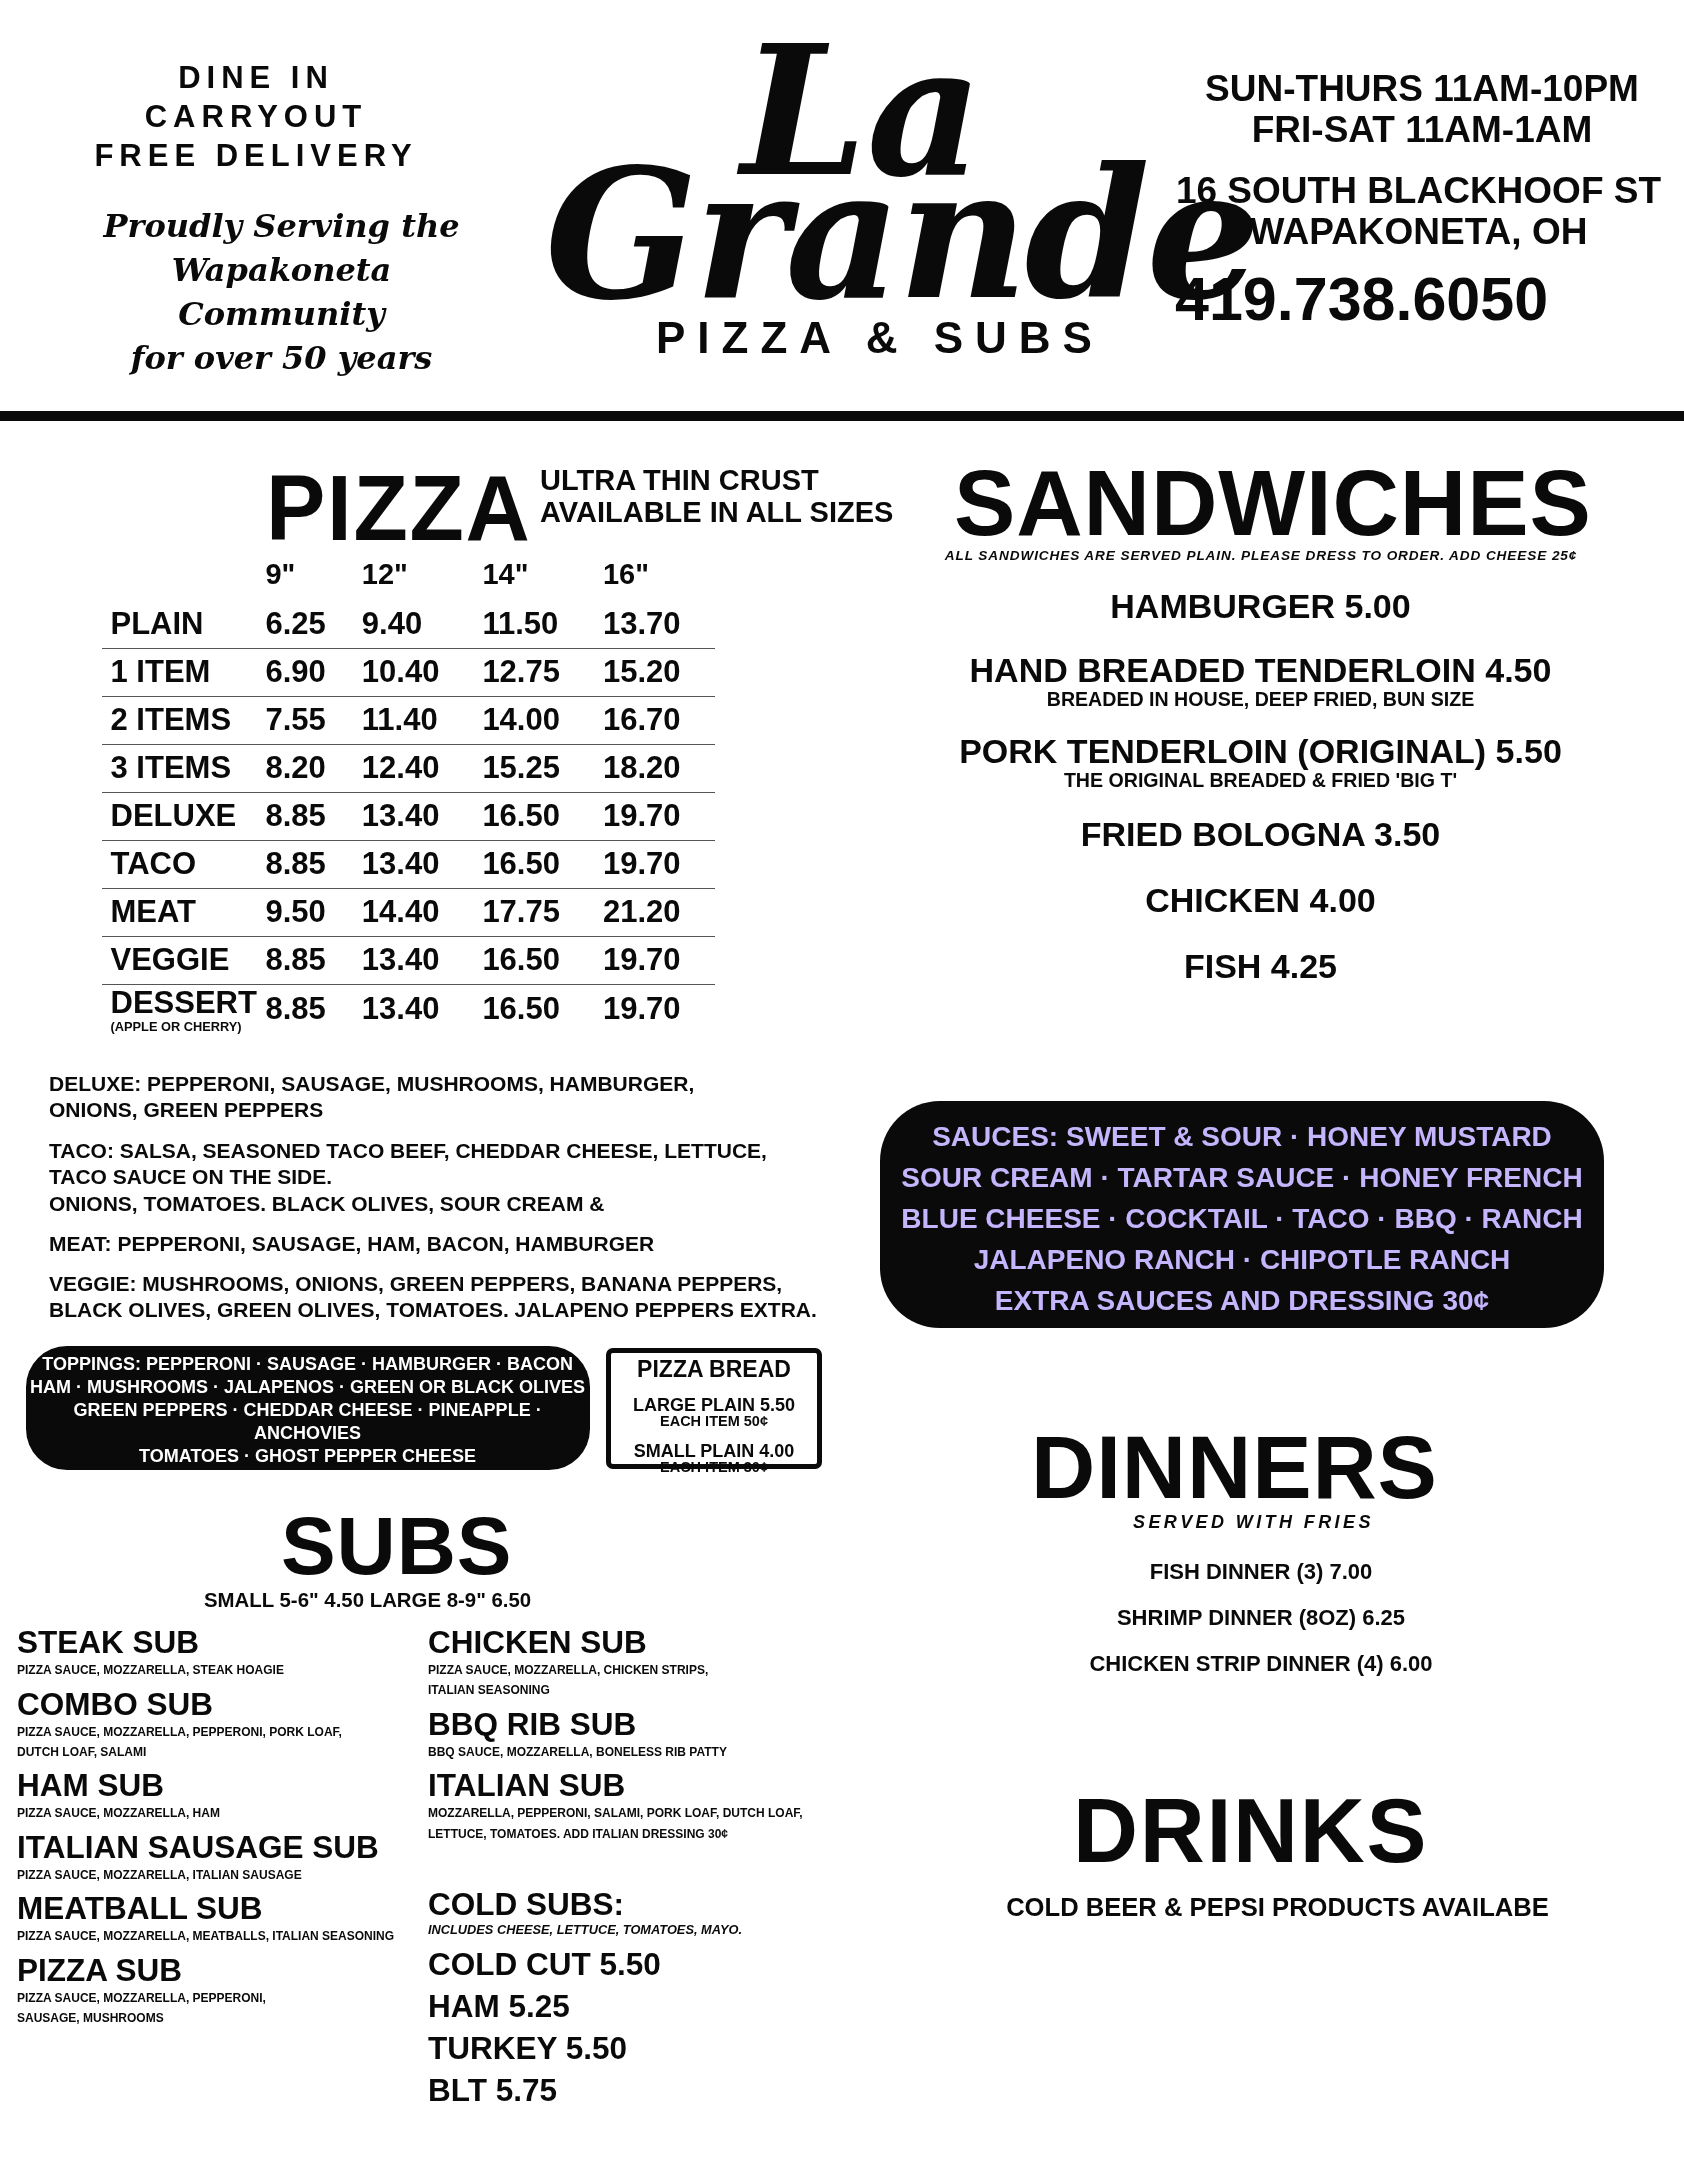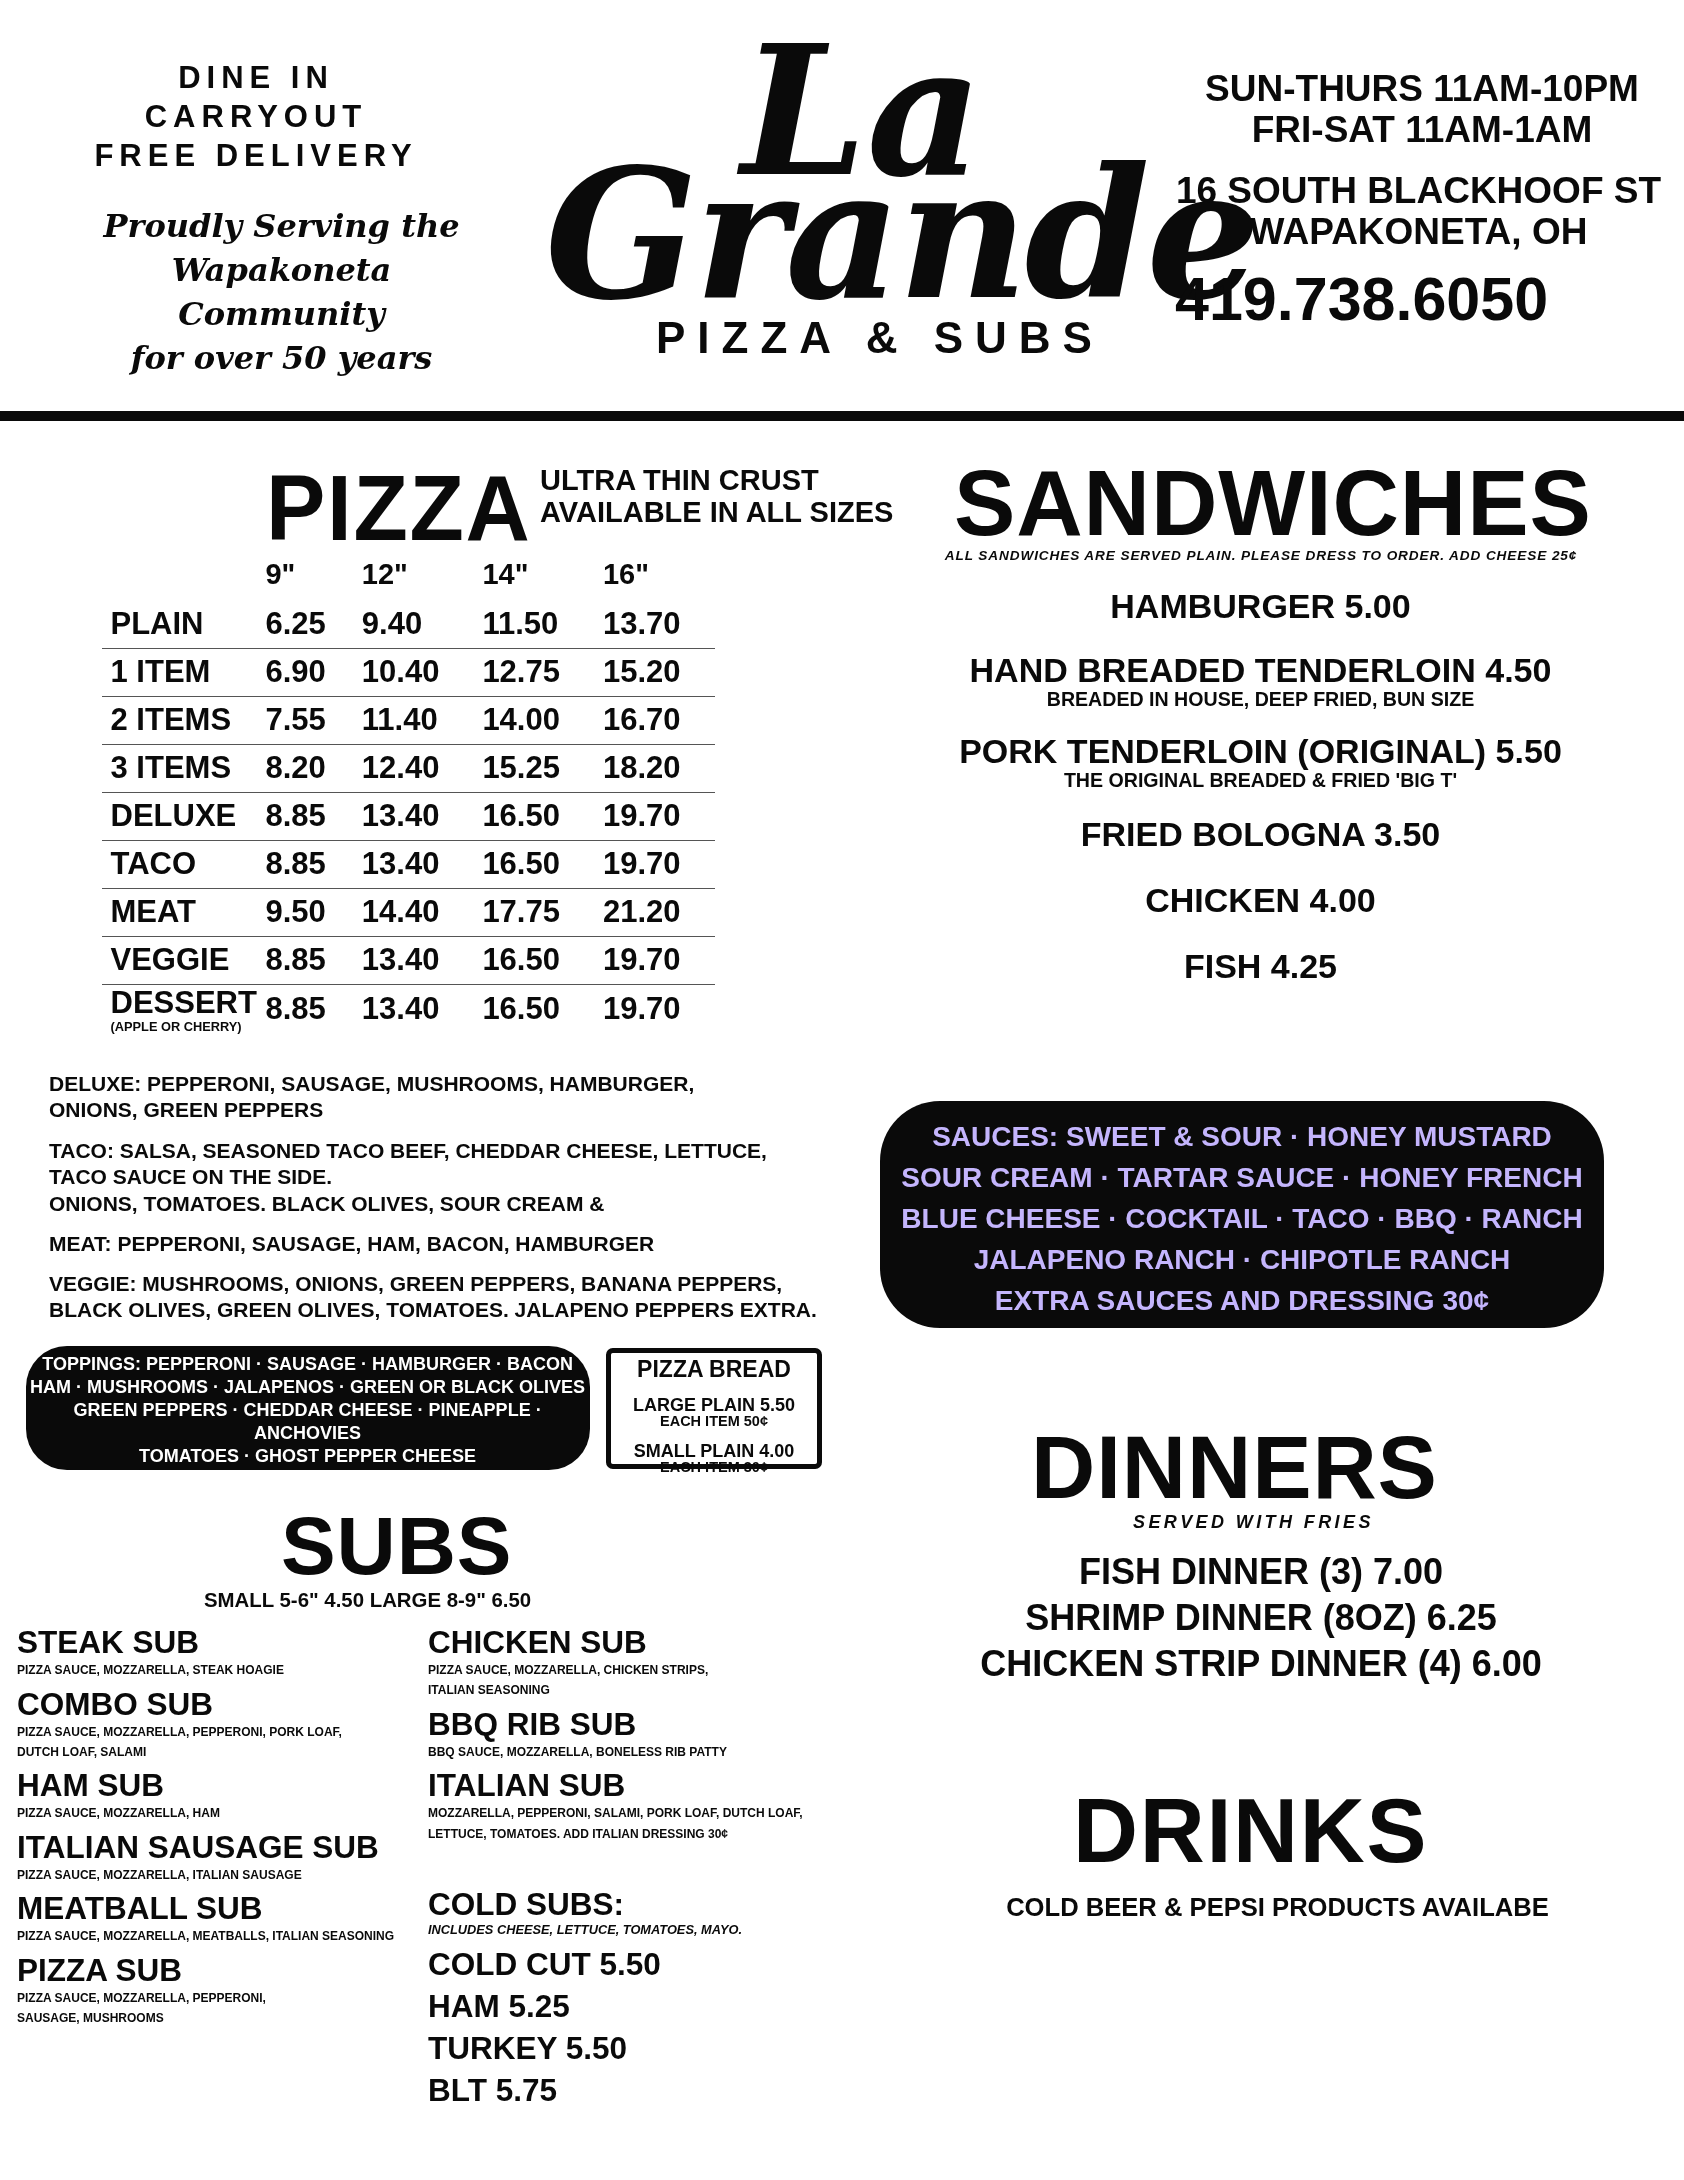--- a/index.html
+++ b/index.html
@@ -51,21 +51,21 @@
   .sand-title { left: 954px; top: 451px; font-size: 92px; letter-spacing: 0.9px; }
   .sand-note { left: 903px; top: 548px; width: 716px; text-align: center; font-size: 13.6px; font-style: italic; letter-spacing: 0.9px; }
   .sand-list { left: 877px; top: 579px; width: 767px; text-align: center; }
   .sand-item { font-size: 34px; line-height: 37px; }
   .sand-sub { font-size: 19.6px; line-height: 20.4px; }
 
   .sauces { left: 880px; top: 1101px; width: 724px; height: 227px; background: #0a0a0a; color: #c4b5fd; border-radius: 60px; text-align: center; font-size: 28px; line-height: 41px; padding-top: 15.3px; }
 
   .dinners-title { left: 1031px; top: 1416px; font-size: 89px; letter-spacing: 0.9px; }
   .dinners-note { left: 1133px; top: 1512px; font-size: 18px; font-style: italic; letter-spacing: 3.4px; }
-  .dinners-list { left: 903px; top: 1549px; width: 716px; text-align: center; font-size: 36px; line-height: 46px; }
+  .dinners-list { left: 903px; top: 1549px; width: 716px; text-align: center; font-size: 22px; line-height: 46px; }
 
   .drinks-title { left: 1073px; top: 1780px; font-size: 90px; letter-spacing: 1.7px; text-align: right; }
   .drinks-note { left: 954px; top: 1893px; width: 647px; text-align: center; font-size: 25.6px; }
 </style>
 </head>
 <body>
 
 <div class="abs services cond">
   <div>DINE IN</div>
   <div>CARRYOUT</div>

